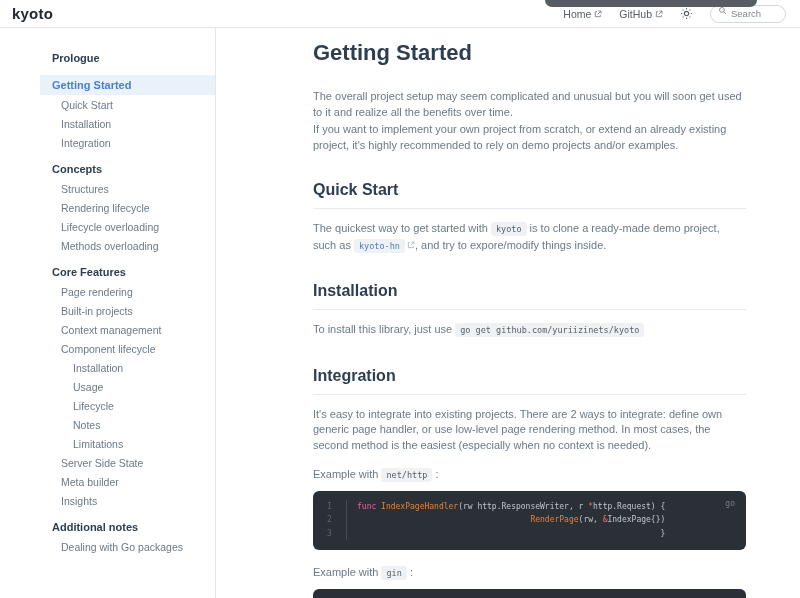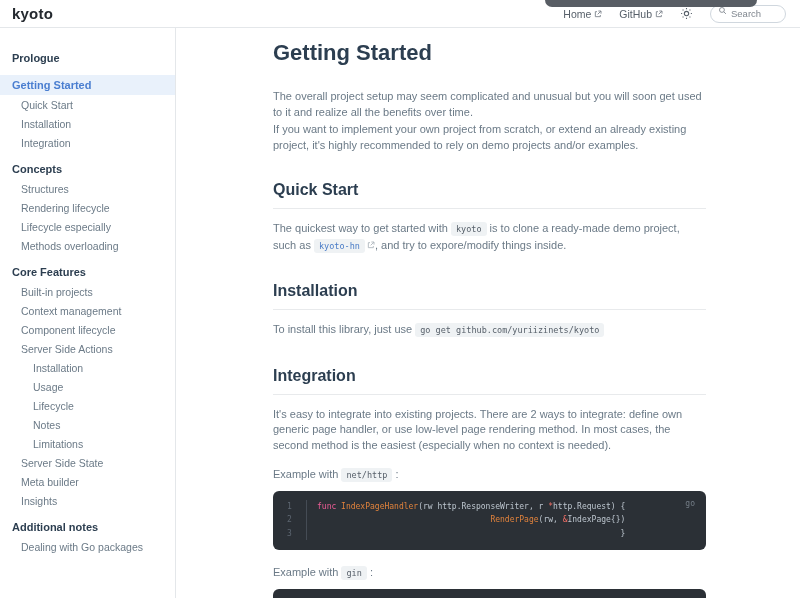--- a/index.html
+++ b/index.html
@@ -17,21 +17,21 @@
   .sun-btn { display:flex; align-items:center; cursor:pointer; }
   .search { display:flex; gap:4px; width:76px; height:18px;
             border:1px solid #d0d7de; border-radius:9px; padding:0 7px; }
   .search input { border:none; outline:none; width:46px; font-size:9.5px;
                   color:#57606a; font-family:"Liberation Sans",sans-serif; background:transparent; }
   .search input::placeholder { color:#80878f; }
   .top-pill { position:absolute; left:545px; top:-7px; width:212px; height:14px;
               background:#585d64; border-radius:7px; }
 
   
-  .layout { display:flex; height:570px; }
+  .layout { display:flex; height:570px;margin-left:40px; }
   .sidebar { width:176px; border-right:1px solid #e4e7ea; padding-top:13px;
              overflow:hidden; flex-shrink:0; }
   .sb-section { padding:4px 12px; margin-top:7px; font-size:11px; font-weight:700;
                 color:#2c3e50; cursor:pointer; }
   .sb-item { padding:3.5px 12px 3.5px 21px; font-size:10.5px; color:#6b7a87; cursor:pointer; }
   .sb-subitem { padding:3.5px 12px 3.5px 33px; font-size:10.5px; color:#6b7a87; cursor:pointer; }
   .sb-section.active { background:#e9f1fb; color:#4a7ed0; }
 
   .main { flex:1; padding:6px 0 0 97px; overflow:hidden; }
   .doc { width:433px; }
@@ -99,27 +99,27 @@
 <div class="layout">
   <div class="sidebar">
       <div class="sb-section">Prologue</div>
       <div class="sb-section active">Getting Started</div>
       <div class="sb-item">Quick Start</div>
       <div class="sb-item">Installation</div>
       <div class="sb-item">Integration</div>
       <div class="sb-section">Concepts</div>
       <div class="sb-item">Structures</div>
       <div class="sb-item">Rendering lifecycle</div>
-      <div class="sb-item">Lifecycle especially</div>
+      <div class="sb-item">Lifecycle overloading</div>
       <div class="sb-item">Methods overloading</div>
       <div class="sb-section">Core Features</div>
+      <div class="sb-item">Page rendering</div>
       <div class="sb-item">Built-in projects</div>
       <div class="sb-item">Context management</div>
       <div class="sb-item">Component lifecycle</div>
-      <div class="sb-item">Server Side Actions</div>
       <div class="sb-subitem">Installation</div>
       <div class="sb-subitem">Usage</div>
       <div class="sb-subitem">Lifecycle</div>
       <div class="sb-subitem">Notes</div>
       <div class="sb-subitem">Limitations</div>
       <div class="sb-item">Server Side State</div>
       <div class="sb-item">Meta builder</div>
       <div class="sb-item">Insights</div>
       <div class="sb-section">Additional notes</div>
       <div class="sb-item">Dealing with Go packages</div>

